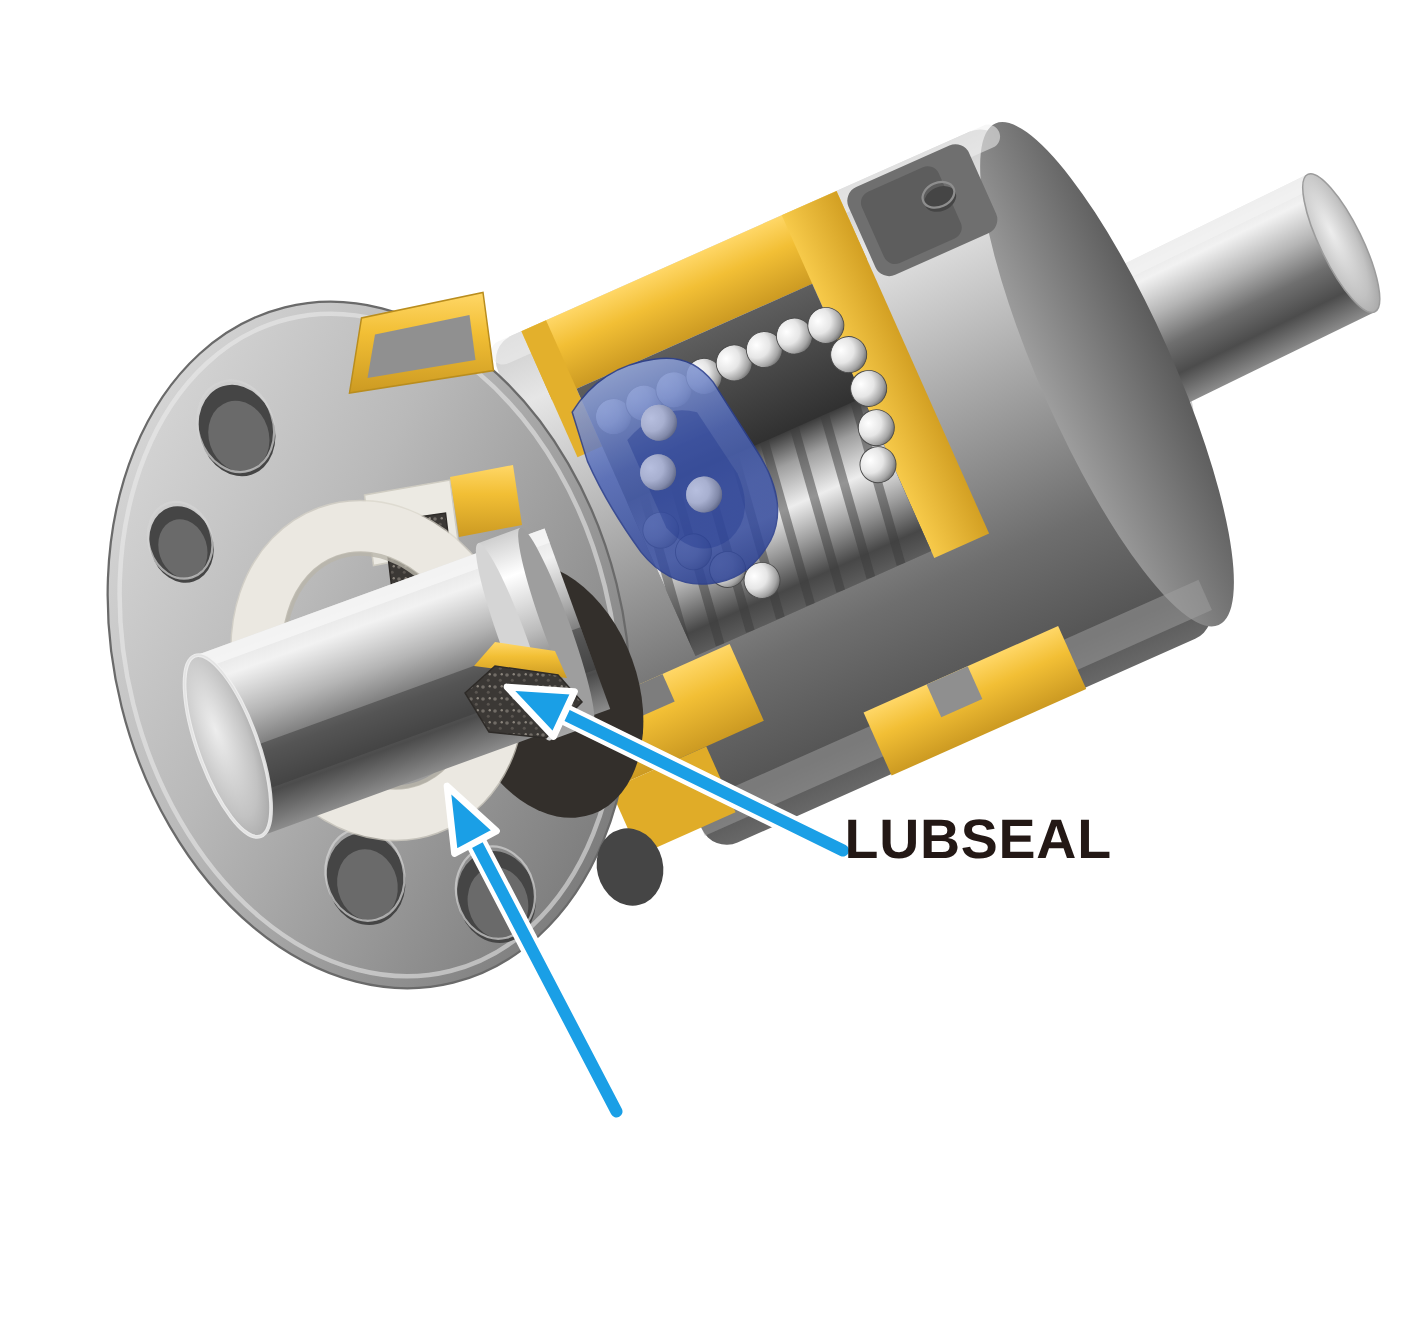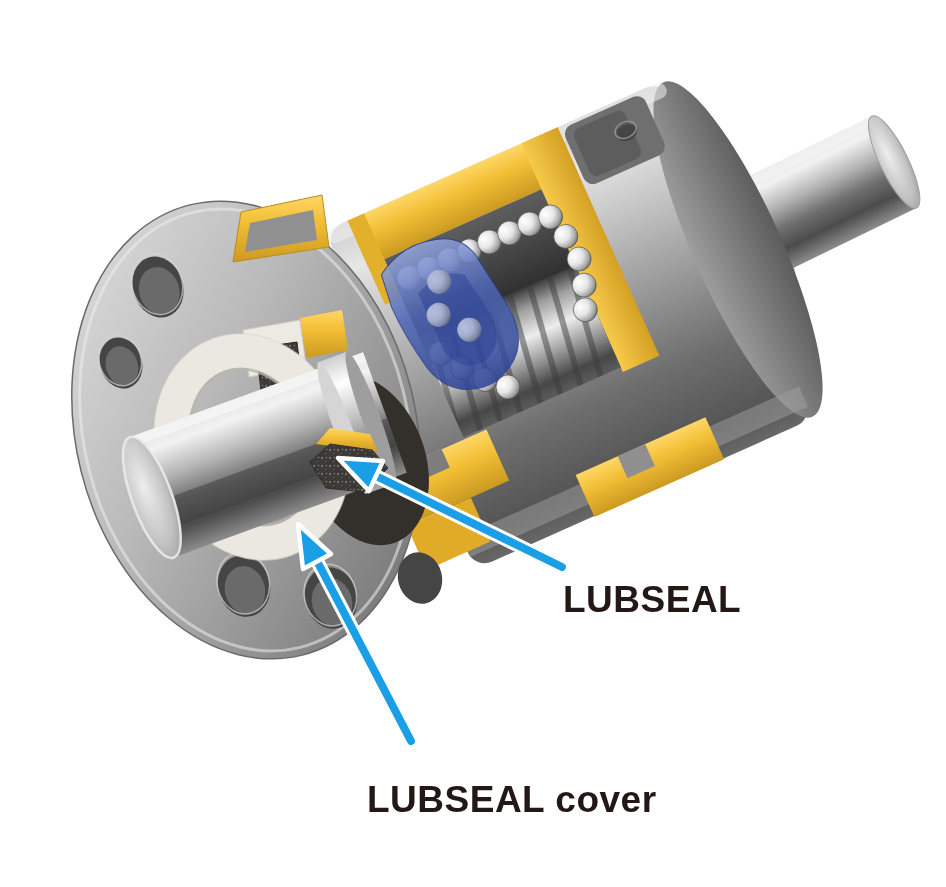--- a/index.html
+++ b/index.html
@@ -2,21 +2,21 @@
 <html><head>
 <meta charset="utf-8">
 <style>
   html,body{margin:0;padding:0;background:#ffffff;}
   .stage{
     position:relative;width:946px;height:887px;background:#ffffff;overflow:hidden;
     font-family:"Liberation Sans", sans-serif;
   }
   .stage svg{position:absolute;left:0;top:0;}
   .callout{position:absolute;color:#231815;}
-  .callout .title{font-size:37px;font-weight:bold;letter-spacing:0.5px;line-height:1.1;margin-top:40px;}
+  .callout .title{font-size:37px;font-weight:bold;letter-spacing:0.5px;line-height:1.1;}
   .callout .subtitle{font-size:27px;font-weight:normal;letter-spacing:0.2px;margin-top:7px;line-height:1.15;}
 </style>
 </head>
 <body>
 
 <div class="stage">
 
 <svg width="946" height="887" viewBox="0 0 946 887">
   <defs>
     <linearGradient id="gMetal" x1="0" y1="0" x2="0" y2="1">
@@ -257,16 +257,15 @@
     <line x1="317" y1="561" x2="411" y2="741" stroke="#ffffff" stroke-width="14" stroke-linecap="round"></line>
     <line x1="317" y1="561" x2="411" y2="741" stroke="#1a9fe6" stroke-width="8" stroke-linecap="round"></line>
     <polygon points="298,524 331,554 303,569" fill="#1a9fe6" stroke="#ffffff" stroke-width="4.5" stroke-linejoin="round"></polygon>
   </g>
 </svg>
 
   <div class="callout" style="left:563px; top:540px;">
     <div class="title">LUBSEAL</div>
   </div>
   <div class="callout" style="left:367px; top:740px;">
-    <div class="title">LUBSEAL cover</div>
   </div>
 
 </div>
 
 </body></html>

